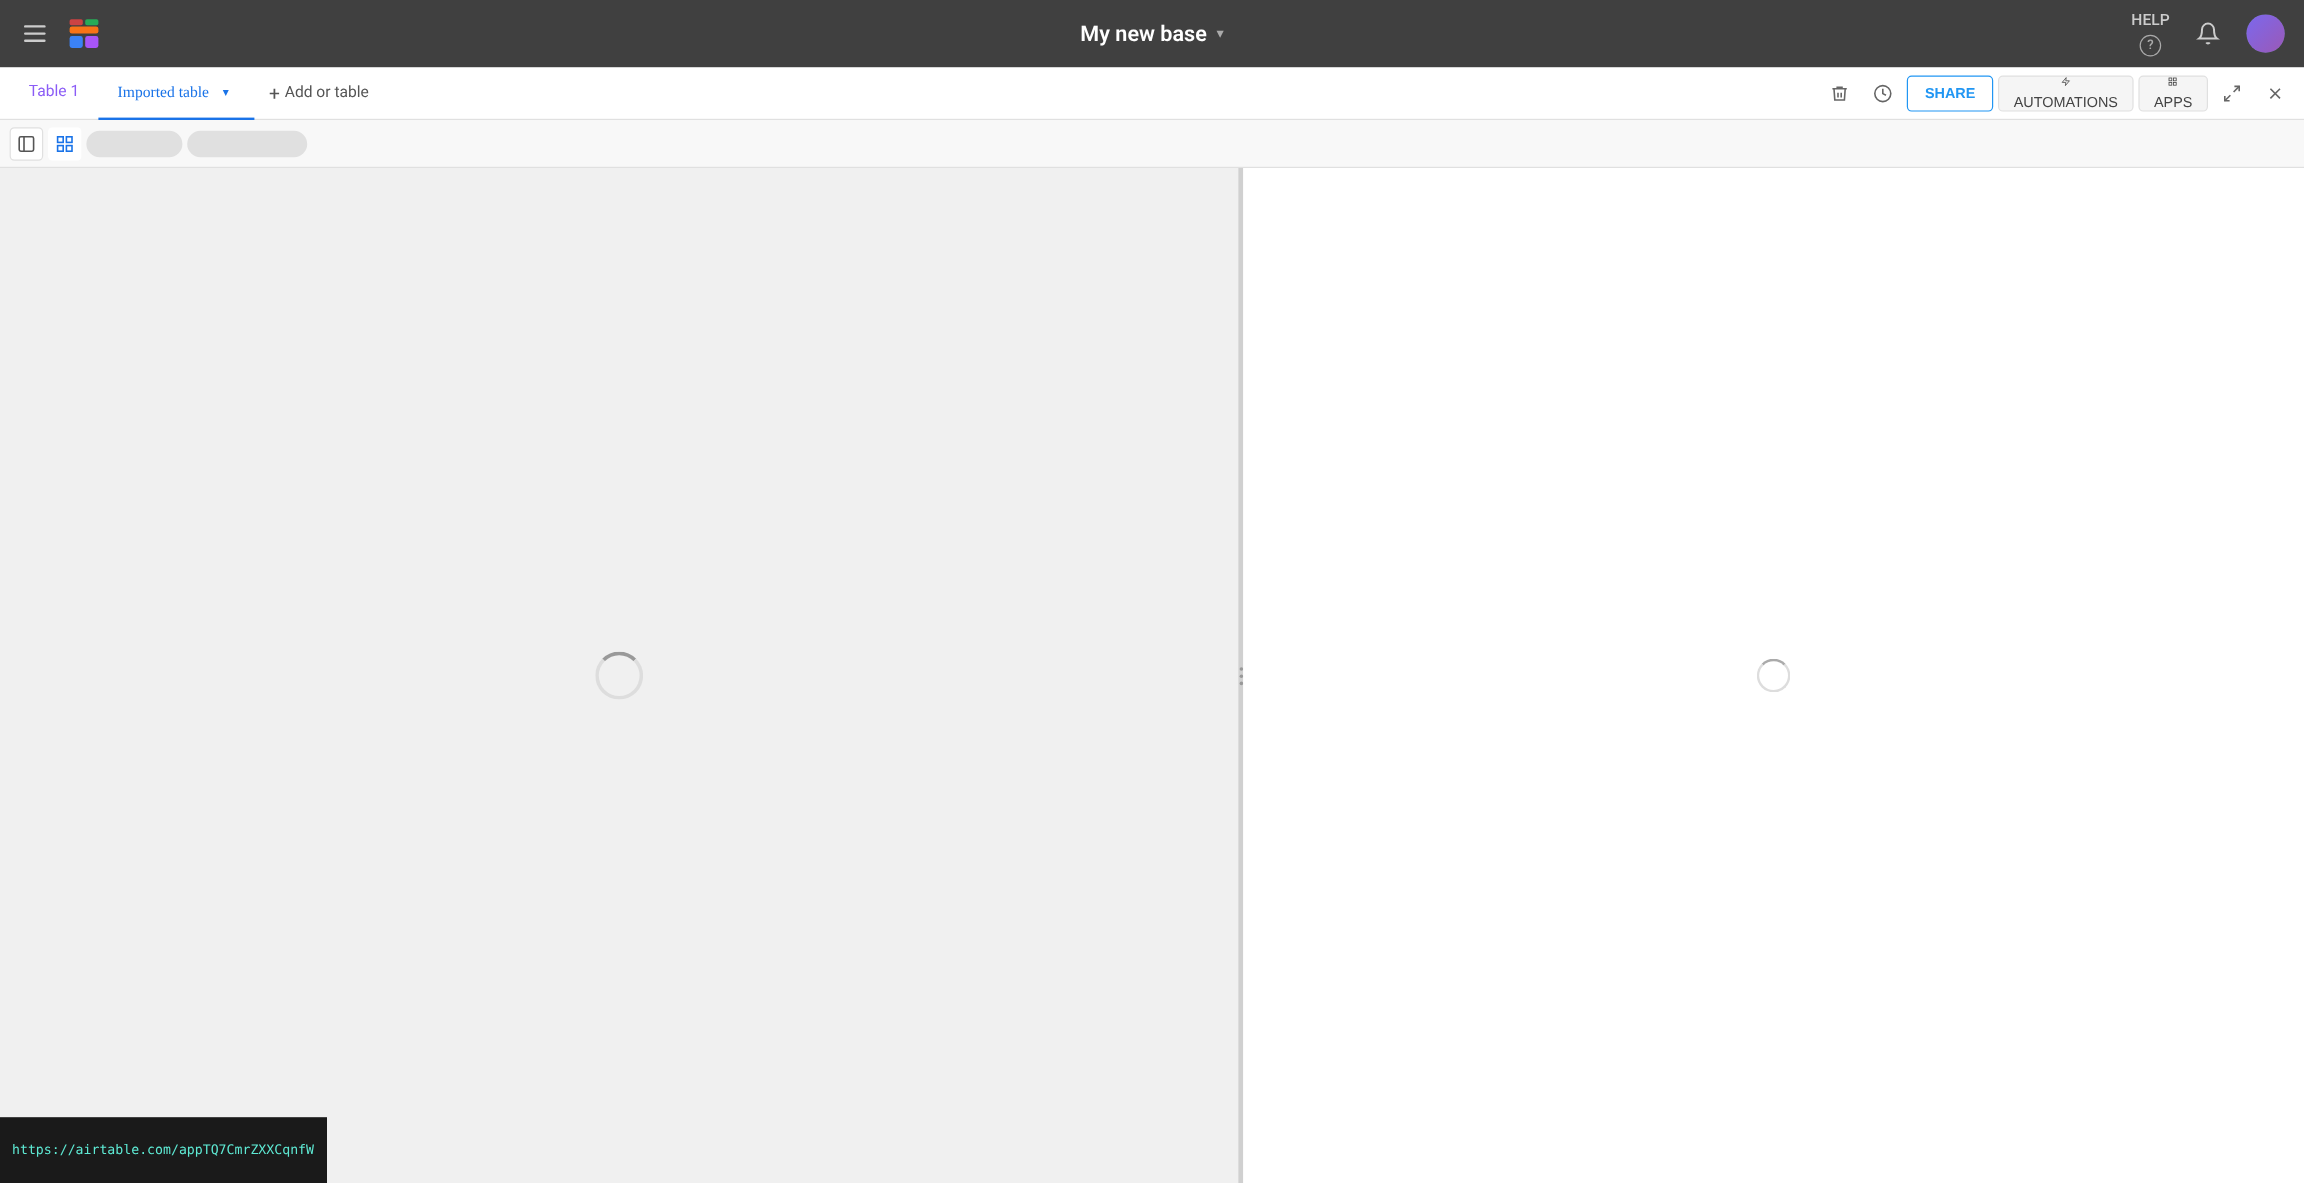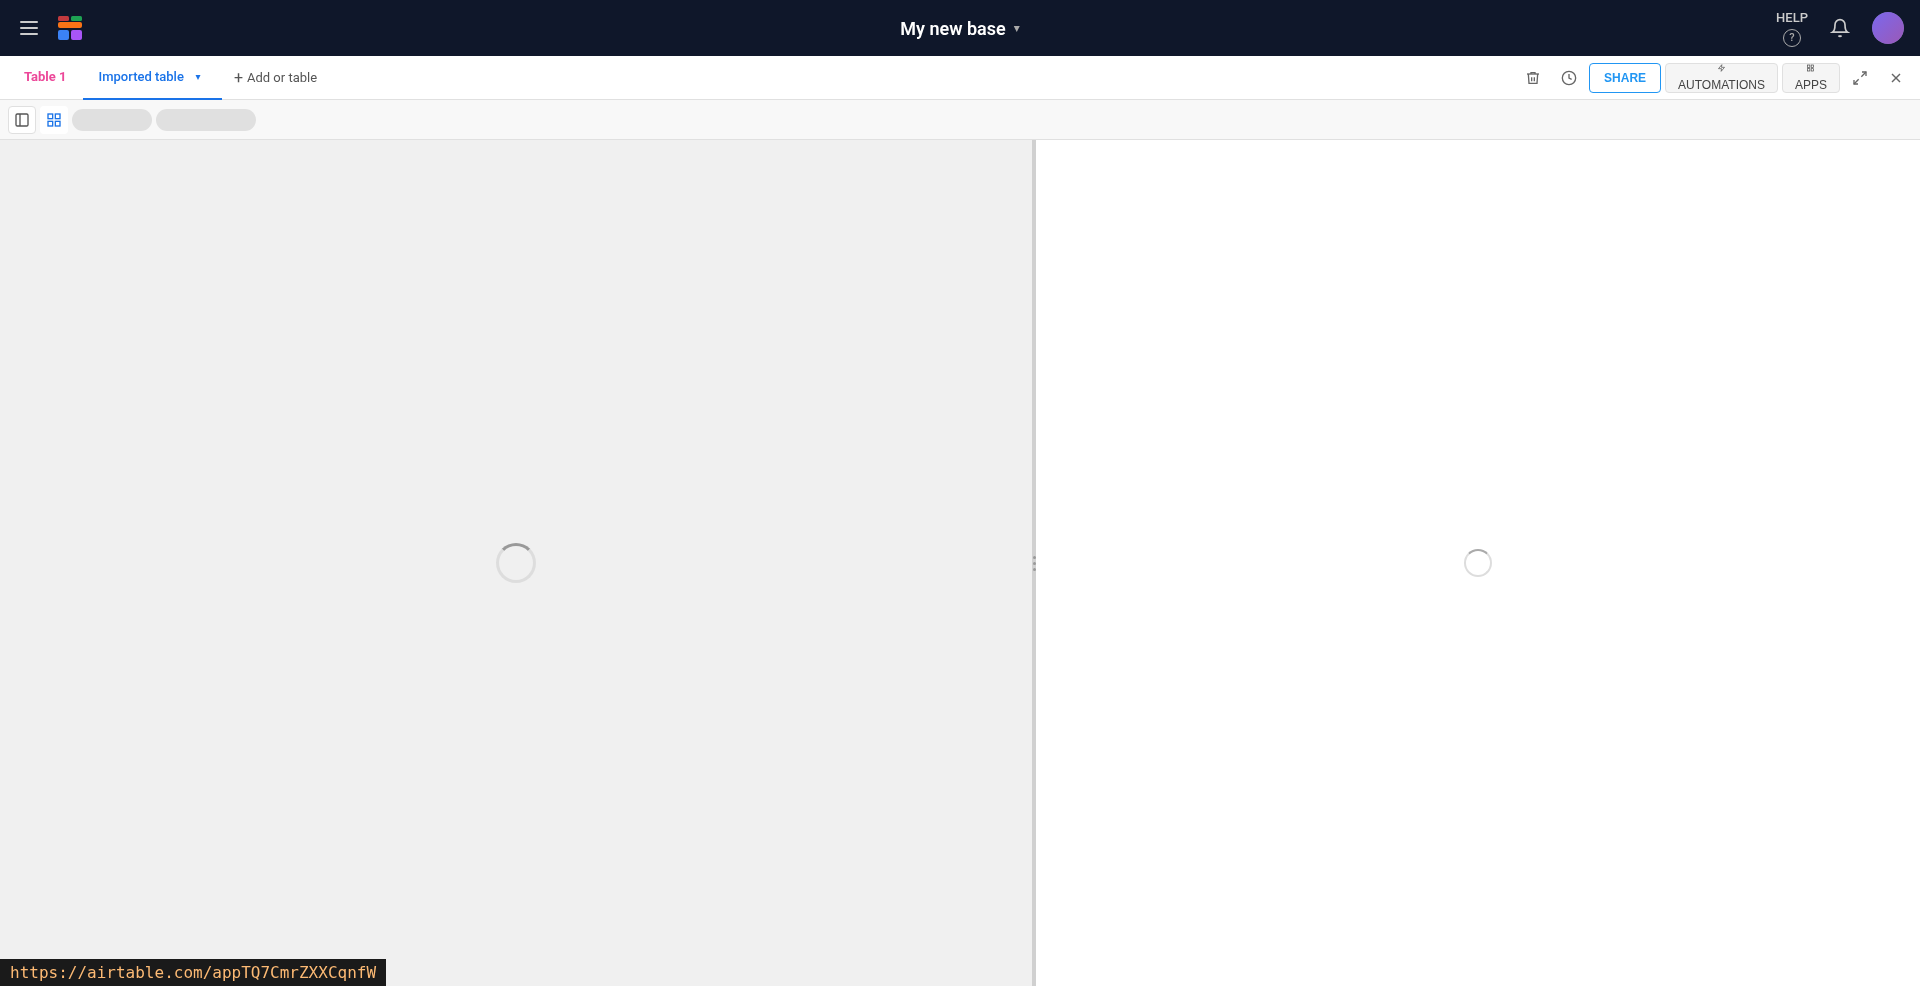--- a/index.html
+++ b/index.html
@@ -1,21 +1,21 @@
 <!DOCTYPE html>
 <html><head>
   <meta charset="utf-8">
   <style>
     * { margin: 0; padding: 0; box-sizing: border-box; }
     body { font-family: -apple-system, BlinkMacSystemFont, 'Segoe UI', Roboto, sans-serif; background: #f0f0f0; width: 1920px; height: 986px; overflow: hidden; }
 
     
     .top-nav {
       height: 56px;
-      background: #0f172a;
+      background: #404040;
       display: flex;
       align-items: center;
       justify-content: space-between;
       padding: 0 16px;
       color: #fff;
       position: relative;
     }
     .top-nav-left {
       display: flex;
       align-items: center;
@@ -296,23 +296,23 @@
       border-radius: 50%;
       animation: spin 1s linear infinite;
     }
 
     
     .status-bar {
       position: fixed;
       bottom: 0;
       left: 0;
       background: #1a1a1a;
-      color: #fdba74;
-      font-size: 16px;
-      padding: 4px 10px;
+      color: #5eead4;
+      font-size: 11px;
+      padding: 21px 10px;
       font-family: monospace;
       z-index: 100;
     }
 
     
     .hamburger {
       display: flex;
       flex-direction: column;
       gap: 4px;
       cursor: pointer;
@@ -363,25 +363,25 @@
       </svg>
     </div>
     <div class="avatar">
       <div class="avatar-img"></div>
     </div>
   </div>
 </div>
 
 <div class="tab-bar">
 
-  <div class="tab-item tab-item-inactive" style="color:#ec4899;border-bottom:2px solid transparent;font-weight:bold;">
+  <div class="tab-item tab-item-inactive" style="color:#8b5cf6;border-bottom:2px solid transparent;">
     <span>Table 1</span>
   </div>
 
-  <div class="tab-item" style="color:#1a73e8;border-bottom:2px solid #1a73e8;font-weight:500;">
+  <div class="tab-item" style="color:#1a73e8;border-bottom:2px solid #1a73e8;font-weight:500;font-family:Liberation Serif, serif;">
     <span>Imported table</span>
     <div class="tab-dropdown" style="color:#1a73e8;font-size:10px;">▾</div>
   </div>
 
   <div class="tab-add">
     <span style="font-size:16px;color:#555;">+</span>
     <span>Add or table</span>
   </div>
 
   <div class="tab-bar-right">

